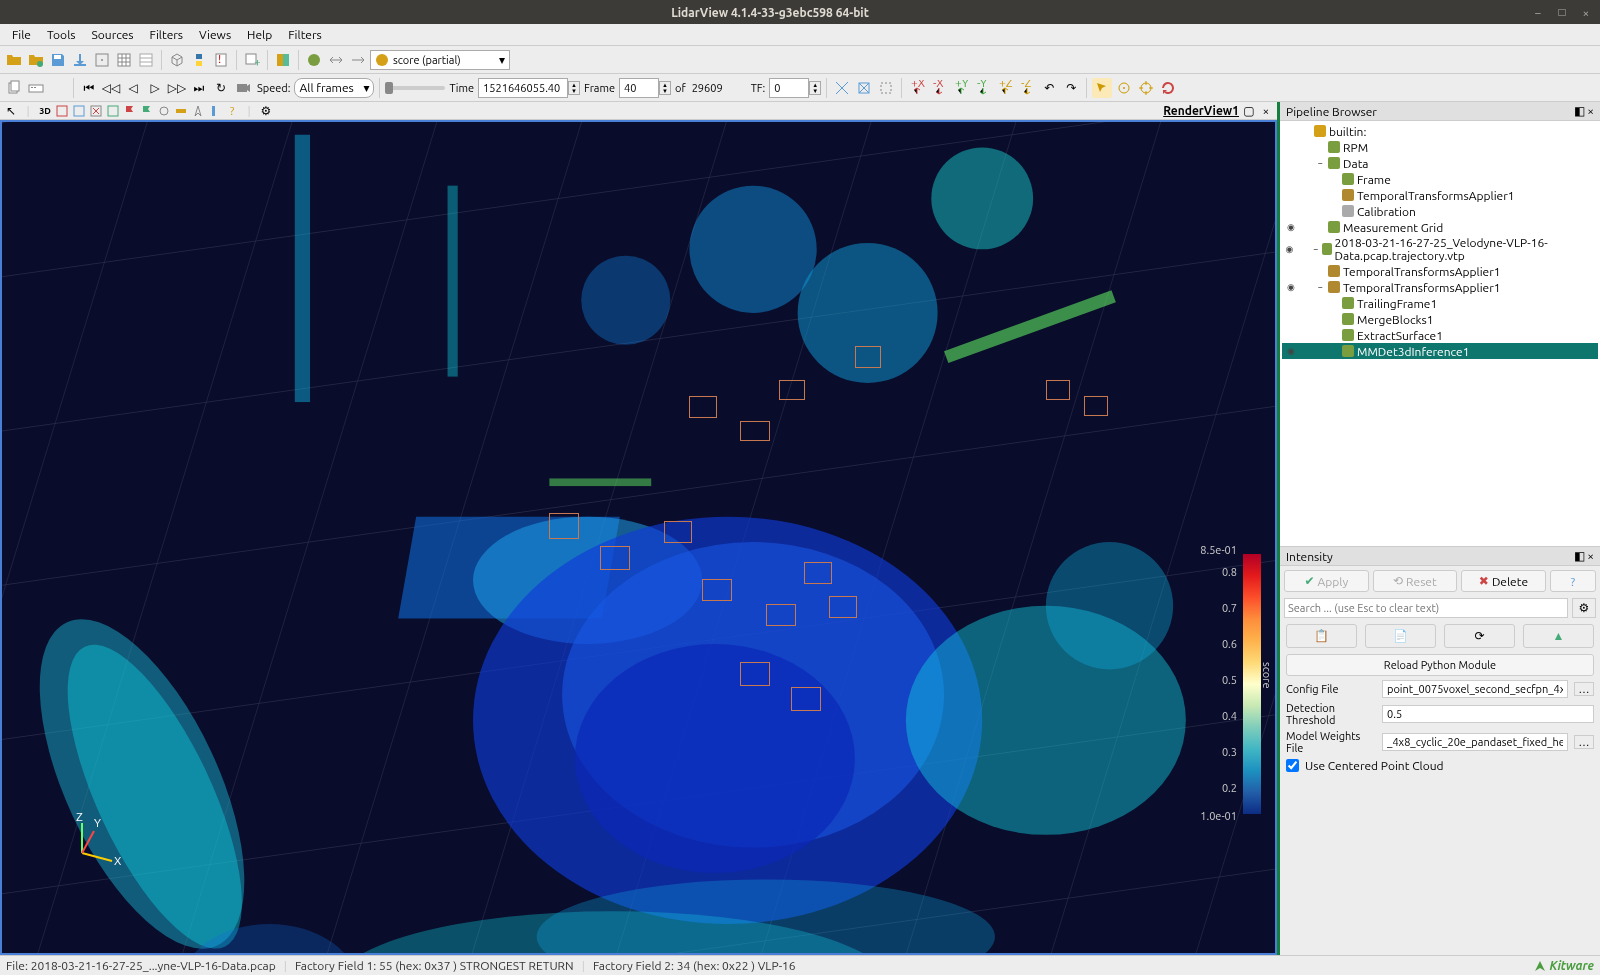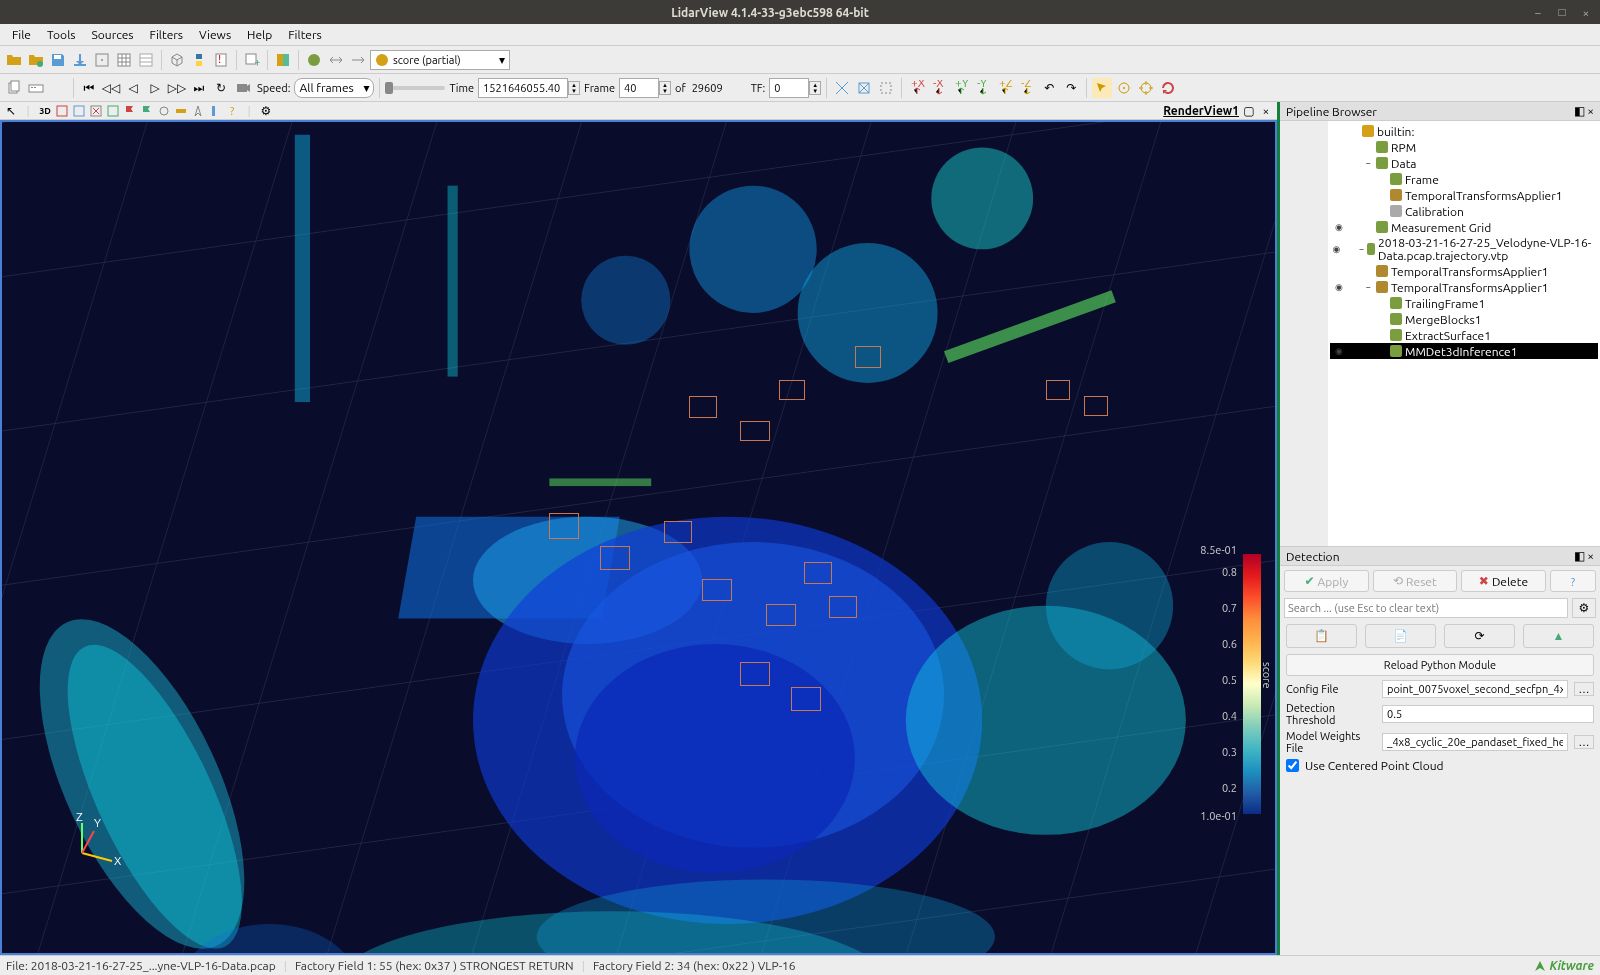--- a/index.html
+++ b/index.html
@@ -23,23 +23,23 @@
 .main-area { flex: 1; display: flex; min-height: 0; }
 .viewport-col { display: flex; flex-direction: column; flex: 1; min-width: 0; }
 .view-title { font-weight: bold; text-decoration: underline; }
 .viewport { flex: 1; background: #090c2a; position: relative; border: 2px solid #4a7fd8; overflow:hidden; }
 .colorbar { position: absolute; right: 14px; top: 52%; width: 18px; height: 260px; background: linear-gradient(to bottom, #b10026, #e31a1c, #fc4e2a, #fd8d3c, #feb24c, #fed976, #ffffcc, #c7e9b4, #7fcdbb, #41b6c4, #1d91c0, #225ea8, #0c2c84); }
 .colorbar-label { position: absolute; color: #ccc; font-size: 11px; }
 .score-label { position:absolute; right:2px; top:65%; color:#ccc; font-size:11px; writing-mode:vertical-rl; }
 .axis { position: absolute; left: 60px; bottom: 80px; width: 60px; height: 60px; }
 .side-panel { width: 323px; background: #ededed; display: flex; flex-direction: column; border-left: 3px solid #15803d; }
 .panel-header { background: #e0e0e0; padding: 2px 6px; font-size: 11px; border-bottom: 1px solid #ccc; display: flex; align-items: center; justify-content: space-between; }
-.pipeline { flex: 1; overflow: auto; background: #fff; padding: 2px; margin-left: 48px; }
+.pipeline { flex: 1; overflow: auto; background: #fff; padding: 2px; }
 .tree-item { display: flex; align-items: center; padding: 1px 0; gap: 3px; font-size: 11px; cursor:pointer; }
-.tree-item.selected { background: #000000; color: #fff; }
+.tree-item.selected { background: #0f766e; color: #fff; }
 .tree-toggle { width: 10px; cursor: pointer; text-align:center; font-size:9px; }
 .tree-eye { width: 14px; height: 14px; display:flex; align-items:center; justify-content:center; }
 .eye-on::before { content:"◉"; font-size:9px; color:#444; }
 .tree-icon { width: 12px; height: 12px; background: #7a9e3f; border-radius: 2px; display:inline-block; }
 .tree-icon.builtin { background:#d4a017; }
 .tree-icon.warp{ background:#b08830; }
 .tree-icon.gray{ background:#aaa; }
 .properties { border-top: 1px solid #ccc; }
 .prop-buttons { display: flex; padding: 4px; gap: 4px; }
 .prop-btn { flex: 1; padding: 3px; border: 1px solid #ccc; background: #f5f5f5; border-radius: 3px; font-size: 11px; display:flex; justify-content:center; align-items:center; gap:3px; cursor:pointer; }
@@ -566,21 +566,21 @@
         <div class="tree-item selected" style="padding-left: 44px;">
           <span class="tree-eye eye-on" style="margin-left: -42px; margin-right: 28px;"></span>
           <span class="tree-toggle"></span>
           <span class="tree-icon "></span>
           <span>MMDet3dInference1</span>
         </div>
       </div>
 
     <div class="properties">
       <div class="panel-header">
-        <span>Detection</span>
+        <span>Intensity</span>
         <span style="display:flex; gap:2px">
             <span>◧</span>
             <span>×</span>
           </span>
       </div>
       <div class="prop-buttons">
         <div class="prop-btn disabled">
             <span style="color:#4a7">✔</span>
             <span>Apply</span>
           </div>

